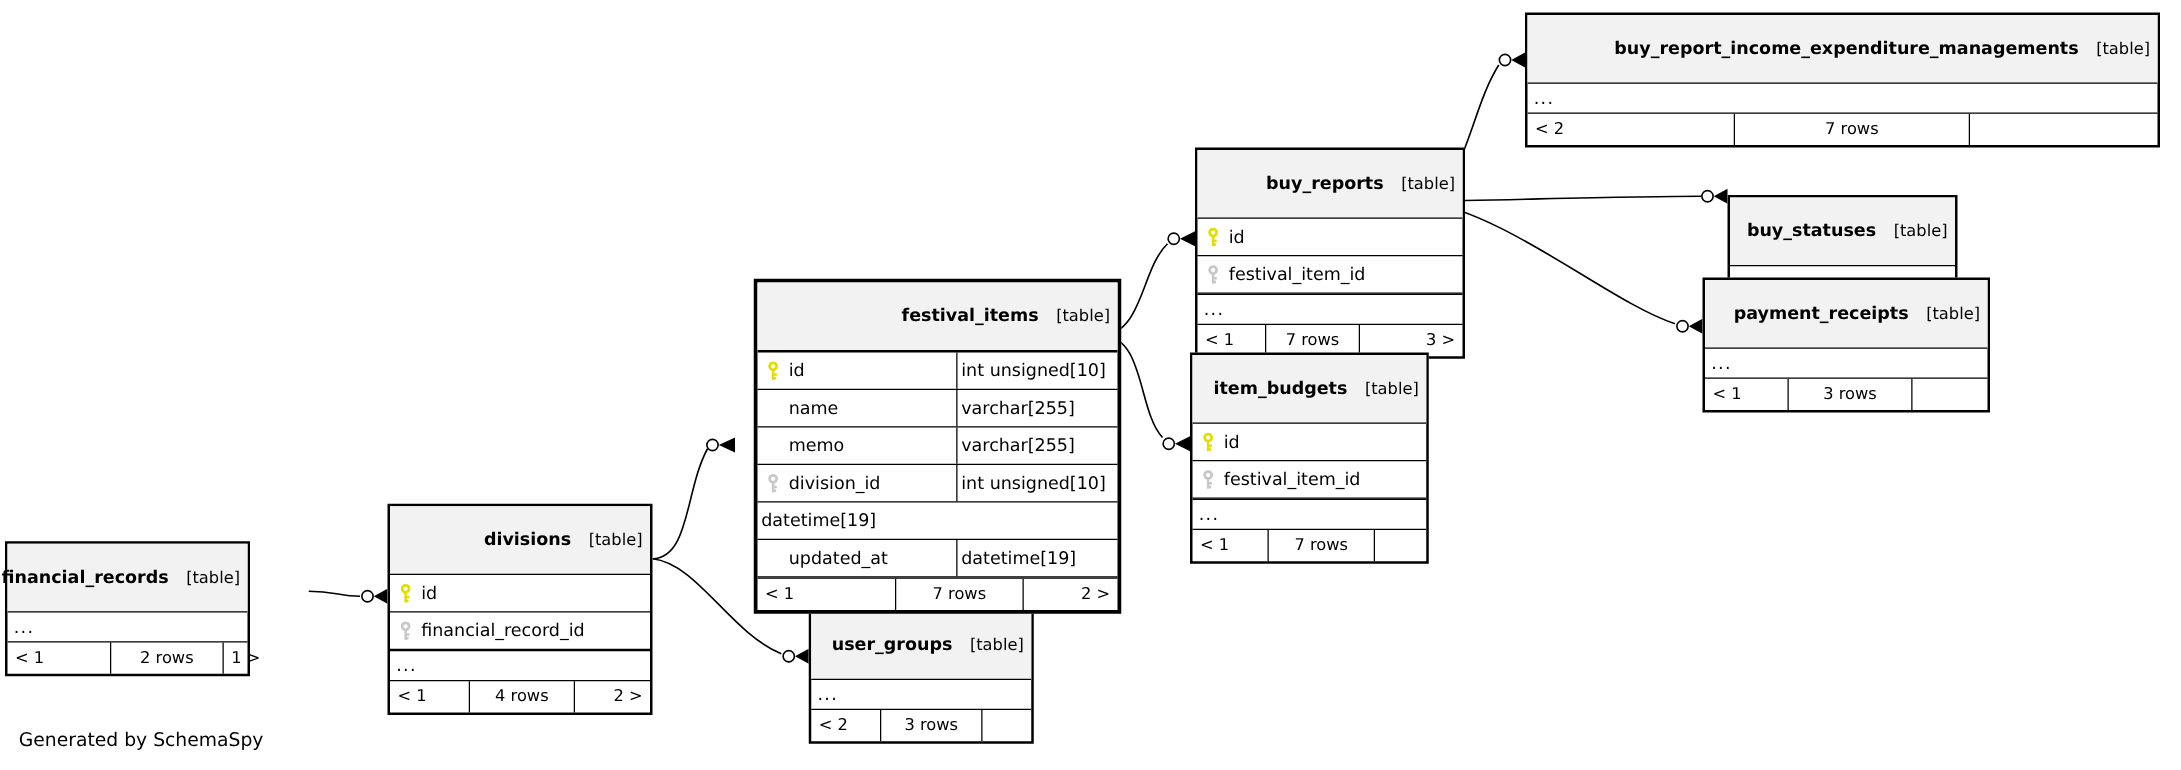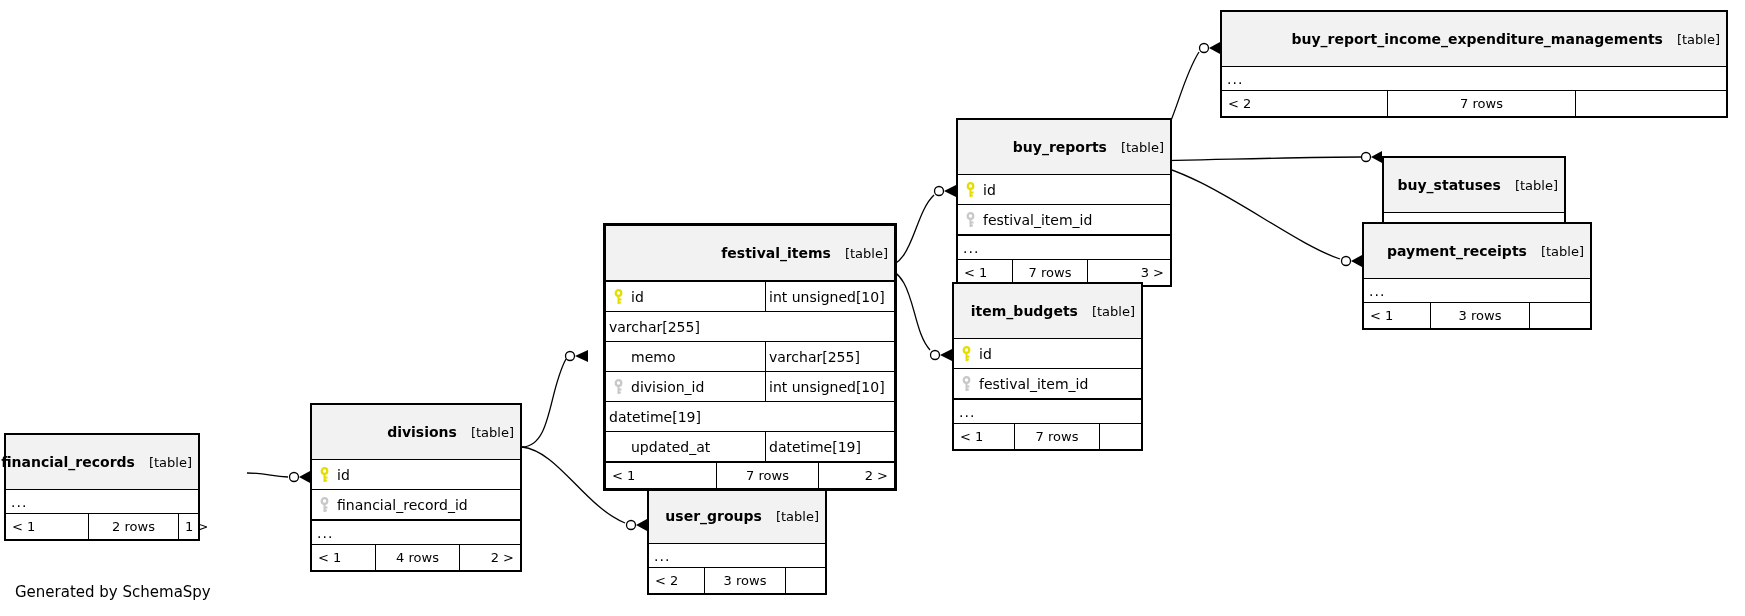--- a/index.html
+++ b/index.html
@@ -179,20 +179,24 @@
       <span class="cleft">
         <span class="key pk"><svg width="11" height="16" viewBox="0 0 11 16">
               <circle cx="5.5" cy="4" r="2.8" fill="none" stroke="currentColor" stroke-width="2.2"></circle>
               <path d="M5.5 6.8 V15 M5.5 10.5 h3 M5.5 13.5 h2.4" stroke="currentColor" stroke-width="2" fill="none"></path>
             </svg></span>
         <span class="cname">id</span>
       </span>
       <span class="ctype">int unsigned[10]</span>
     </div>
     <div class="crow">
+      <span class="cleft">
+        <span class="key"></span>
+        <span class="cname">name</span>
+      </span>
       <span class="ctype">varchar[255]</span>
     </div>
     <div class="crow">
       <span class="cleft">
         <span class="key"></span>
         <span class="cname">memo</span>
       </span>
       <span class="ctype">varchar[255]</span>
     </div>
     <div class="crow">

